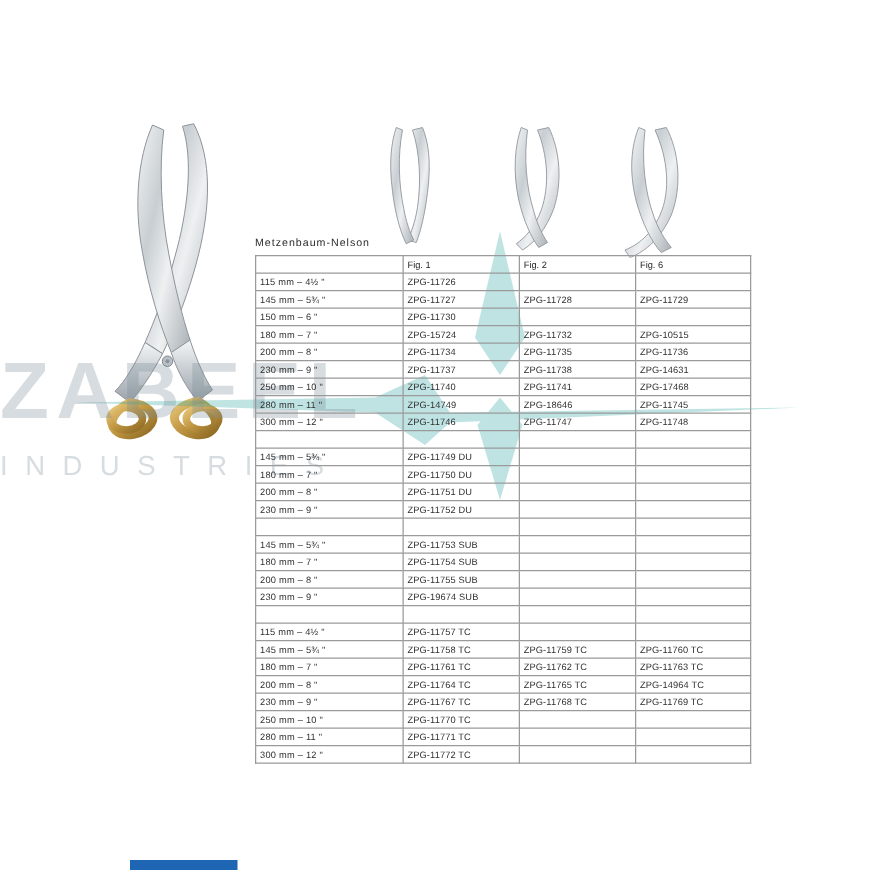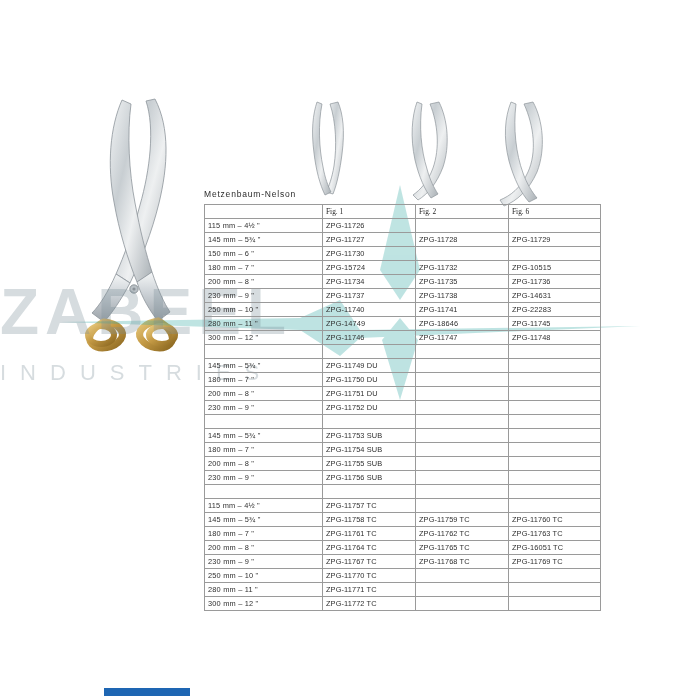--- a/index.html
+++ b/index.html
@@ -82,21 +82,21 @@
     text-align: left;
     vertical-align: middle;
     white-space: nowrap;
     overflow: hidden;
   }
   table.spec col.c0 { width: 118px; }
   table.spec col.c1 { width: 93px; }
   table.spec col.c2 { width: 93px; }
   table.spec col.c3 { width: 92px; }
 
-  .hdr td { font-weight: bold; color: #1f1f1f; font-family: Liberation Serif, serif; }
+  .hdr td { font-weight: bold; color: #1f1f1f; }
   .size { letter-spacing: 0.2px; }
   .spacer td {
     border-left: 1px solid #ffffff;
     border-right: 1px solid #ffffff;
     border-top: 1px solid #ffffff;
     border-bottom: 1px solid #ffffff;
     height: 8px;
   }
   .code { letter-spacing: 0.1px; }
 
@@ -240,21 +240,21 @@
       <tr>
           <td class="size">230 mm – 9 "</td>
           <td class="code">ZPG-11737</td>
           <td class="code">ZPG-11738</td>
           <td class="code">ZPG-14631</td>
         </tr>
       <tr>
           <td class="size">250 mm – 10 "</td>
           <td class="code">ZPG-11740</td>
           <td class="code">ZPG-11741</td>
-          <td class="code">ZPG-22283</td>
+          <td class="code">ZPG-17468</td>
         </tr>
       <tr>
           <td class="size">280 mm – 11 "</td>
           <td class="code">ZPG-14749</td>
           <td class="code">ZPG-18646</td>
           <td class="code">ZPG-11745</td>
         </tr>
       <tr>
           <td class="size">300 mm – 12 "</td>
           <td class="code">ZPG-11746</td>
@@ -314,21 +314,21 @@
           <td class="code"></td>
         </tr>
       <tr>
           <td class="size">200 mm – 8 "</td>
           <td class="code">ZPG-11755 SUB</td>
           <td class="code"></td>
           <td class="code"></td>
         </tr>
       <tr>
           <td class="size">230 mm – 9 "</td>
-          <td class="code">ZPG-11756 SUB</td>
+          <td class="code">ZPG-19674 SUB</td>
           <td class="code"></td>
           <td class="code"></td>
         </tr>
 
       <tr class="spacer">
           <td></td>
           <td></td>
           <td></td>
           <td></td>
         </tr>
@@ -348,21 +348,21 @@
       <tr>
           <td class="size">180 mm – 7 "</td>
           <td class="code">ZPG-11761 TC</td>
           <td class="code">ZPG-11762 TC</td>
           <td class="code">ZPG-11763 TC</td>
         </tr>
       <tr>
           <td class="size">200 mm – 8 "</td>
           <td class="code">ZPG-11764 TC</td>
           <td class="code">ZPG-11765 TC</td>
-          <td class="code">ZPG-16051 TC</td>
+          <td class="code">ZPG-14964 TC</td>
         </tr>
       <tr>
           <td class="size">230 mm – 9 "</td>
           <td class="code">ZPG-11767 TC</td>
           <td class="code">ZPG-11768 TC</td>
           <td class="code">ZPG-11769 TC</td>
         </tr>
       <tr>
           <td class="size">250 mm – 10 "</td>
           <td class="code">ZPG-11770 TC</td>

